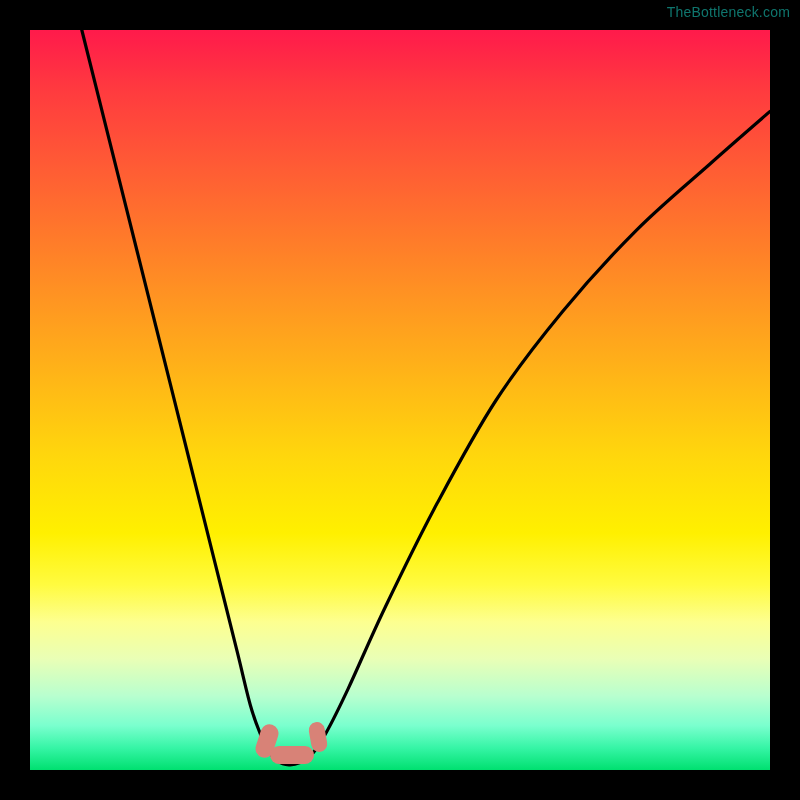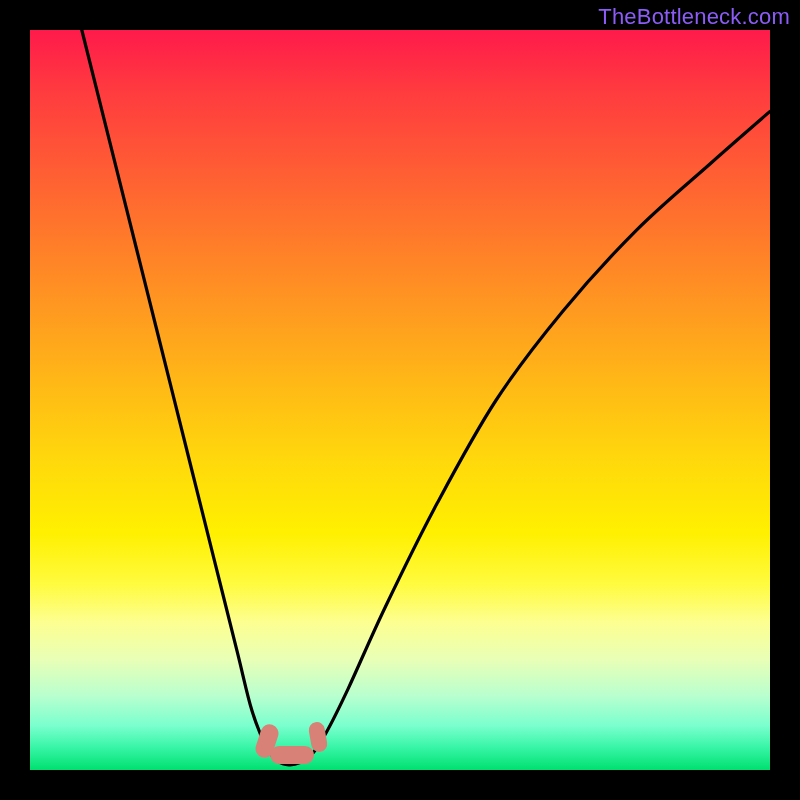--- a/index.html
+++ b/index.html
@@ -32,22 +32,22 @@
       #7affce 94%,
       #36f5a6 97%,
       #00e070 100%
     );
   }
   .watermark {
     position: absolute;
     top: 4px;
     right: 10px;
     font-family: Arial, Helvetica, sans-serif;
-    font-size: 22px;
-    color: #8b5cf6;
+    font-size: 14px;
+    color: #0f766e;
     letter-spacing: 0.2px;
     user-select: none;
   }
   svg.curve {
     position: absolute;
     left: 0; top: 0;
     width: 740px; height: 740px;
     overflow: visible;
   }
   .bump {

